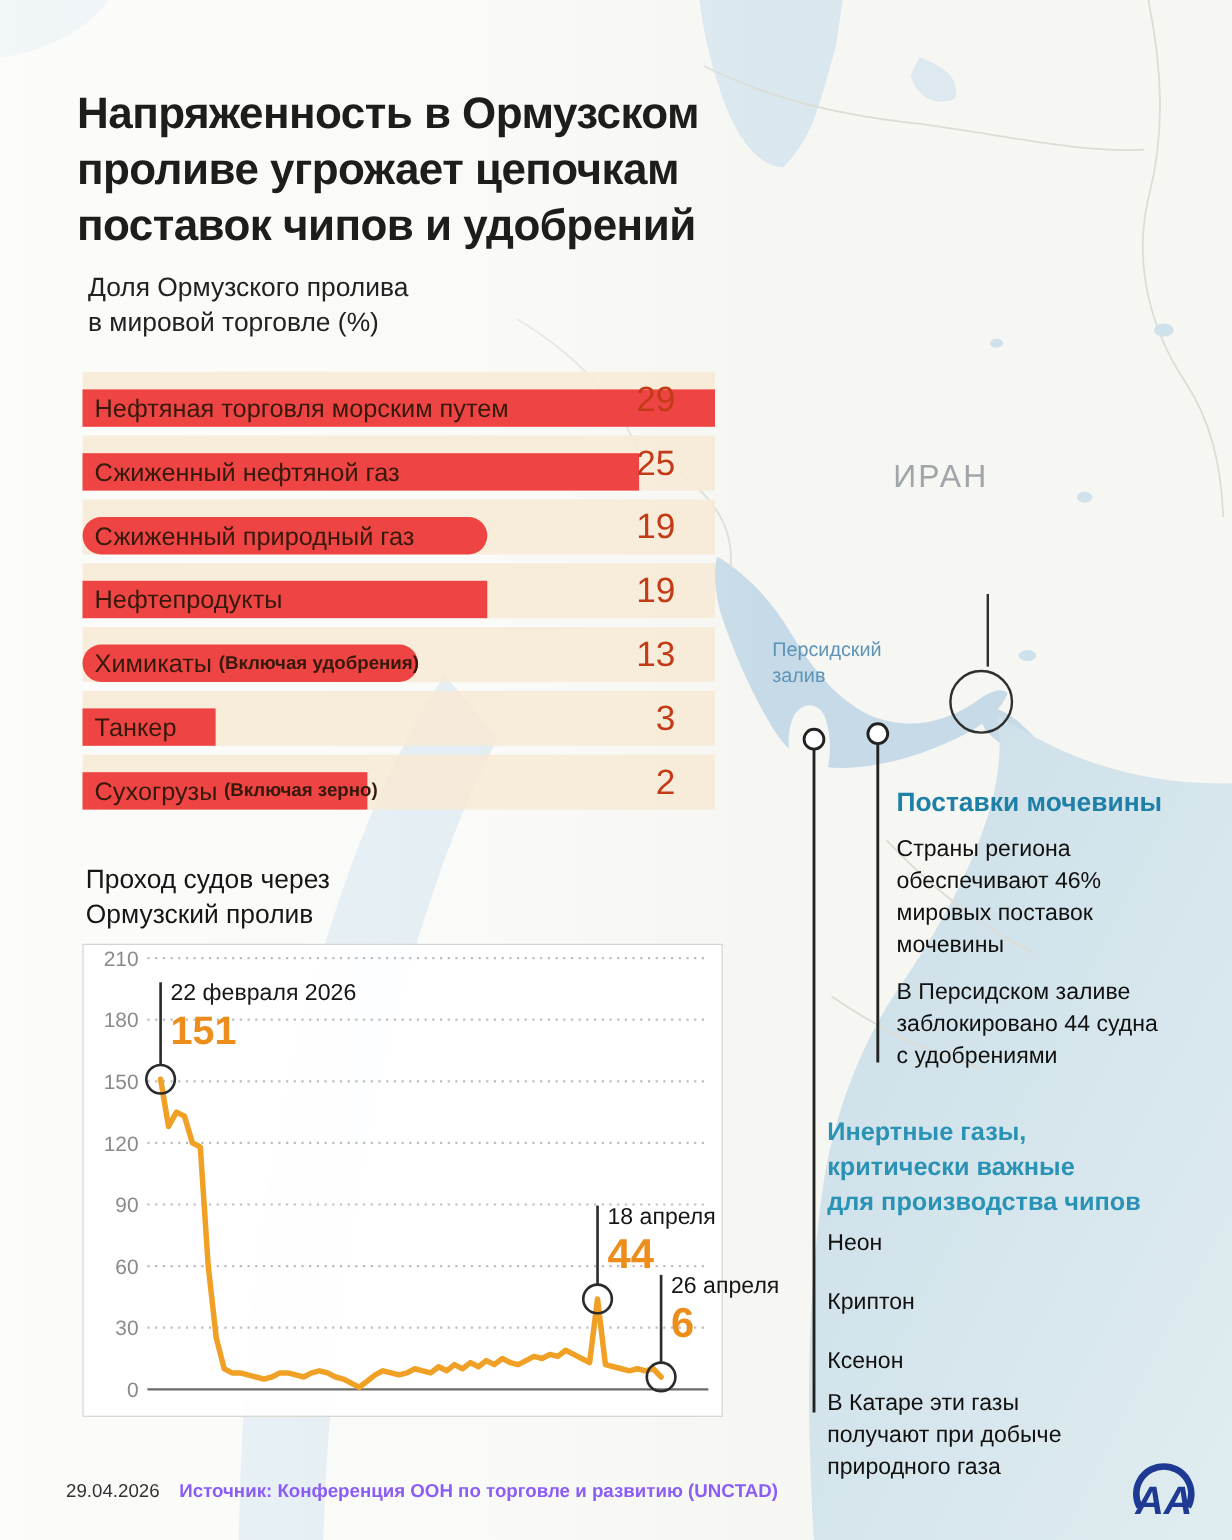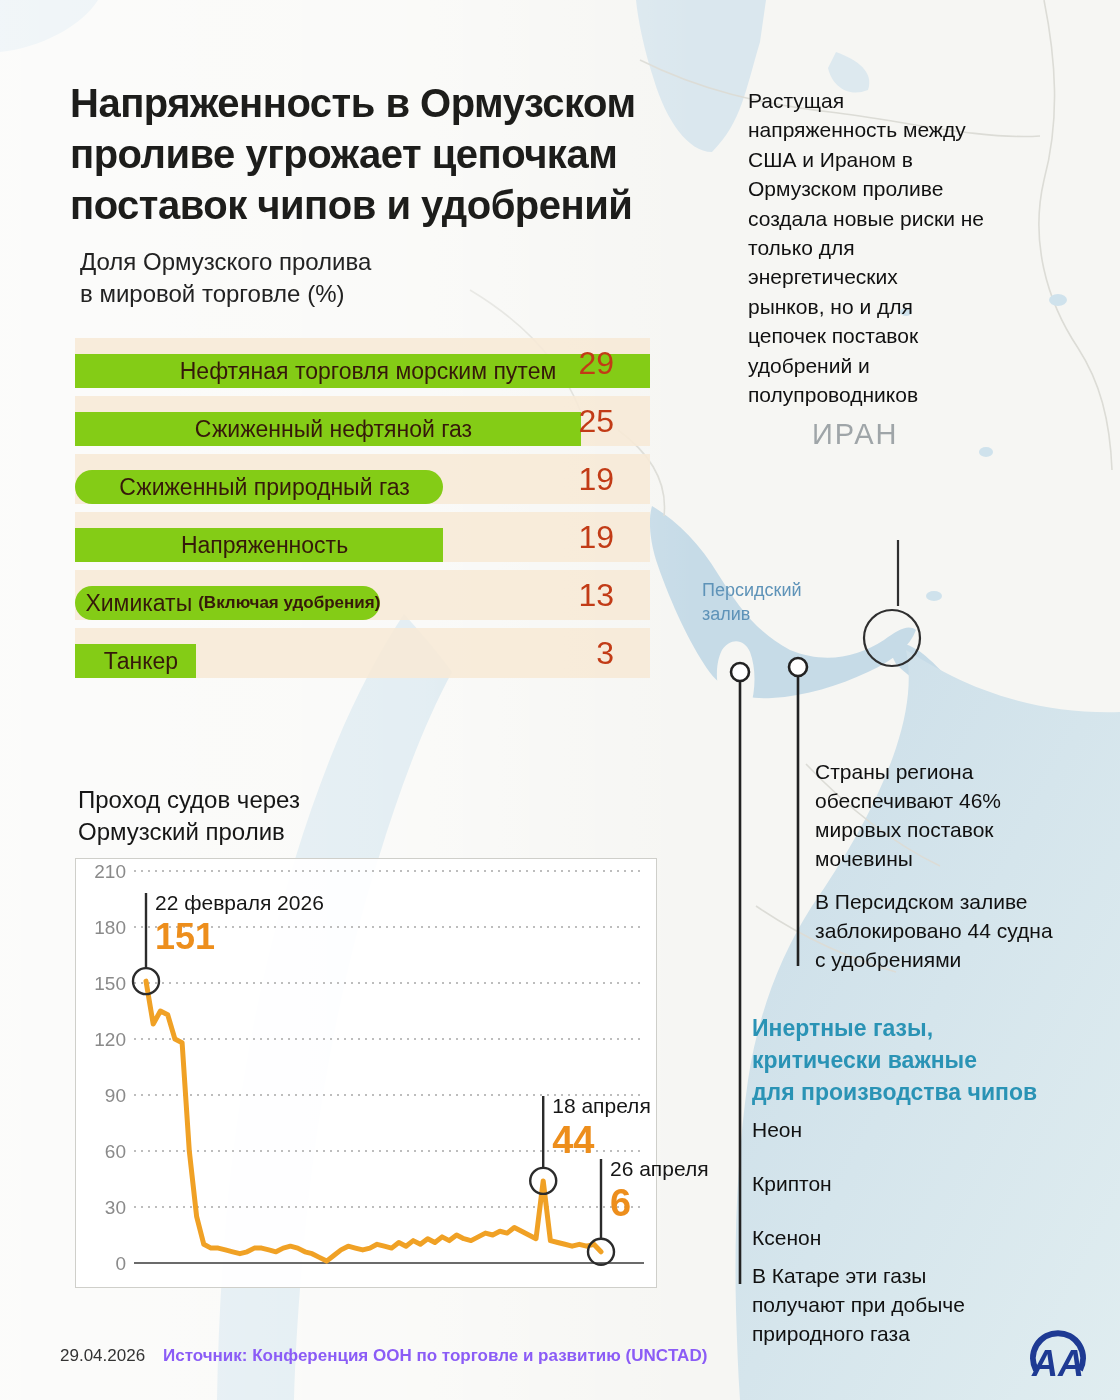--- a/index.html
+++ b/index.html
@@ -11,21 +11,21 @@
         background:linear-gradient(90deg,rgba(255,255,255,.62) 0%,rgba(255,255,255,.45) 38%,rgba(255,255,255,0) 62%);}
   .abs{position:absolute;z-index:5;}
   .pre{white-space:pre-line;}
   #page-title{left:70px;top:78px;font-size:40px;line-height:1.27;color:#1d1d1b;font-weight:600;letter-spacing:-.5px;}
   #bar-subtitle{left:80px;top:246px;font-size:24px;line-height:1.32;color:#222;}
   #intro-text{left:748px;top:86px;width:268px;font-size:21px;line-height:1.40;color:#111;}
   
   #bars{left:75px;top:338px;width:575px;}
   .bar-row{position:relative;height:50px;margin-bottom:8px;}
   .bar-track{position:absolute;inset:0;background:rgba(247,233,214,.88);}
-  .bar-fill{position:absolute;left:0;top:16px;bottom:0;background:#84cc16;display:flex;align-items:center;white-space:nowrap;justify-content:center;}
+  .bar-fill{position:absolute;left:0;top:16px;bottom:0;background:#ef4444;display:flex;align-items:center;white-space:nowrap;}
   .bar-label{font-size:23px;color:#35190a;margin-left:11px;}
   .bar-note{font-size:17px;color:#35190a;margin-left:6px;font-weight:600;}
   .bar-value{position:absolute;right:36px;top:50%;transform:translateY(-50%);
              font-size:32px;color:#C23B16;z-index:2;}
   
   #iran-label{left:812px;top:418px;font-size:29px;color:#9fa5a8;letter-spacing:2px;}
   #gulf-label{left:702px;top:578px;font-size:18px;line-height:1.35;color:#5E93B8;}
   #strait-label{left:906px;top:526px;font-size:24px;line-height:1.3;color:#161616;width:150px;}
   
   #urea-heading{left:815px;top:716px;font-size:24px;color:#1F80A7;font-weight:600;}
@@ -84,31 +84,20 @@
     </g>
   </svg>
 
   <div id="wash"></div>
 
   <div class="abs pre" id="page-title">Напряженность в Ормузском
 проливе угрожает цепочкам
 поставок чипов и удобрений</div>
   <div class="abs pre" id="bar-subtitle">Доля Ормузского пролива
 в мировой торговле (%)</div>
-  <div class="abs pre" id="intro-text">Растущая
-напряженность между
-США и Ираном в
-Ормузском проливе
-создала новые риски не
-только для
-энергетических
-рынков, но и для
-цепочек поставок
-удобрений и
-полупроводников</div>
 
   <div class="abs" id="bars">
       <div class="bar-row">
         <div class="bar-track"></div>
         <div class="bar-fill" style="width: 100%;">
           <span class="bar-label">Нефтяная торговля морским путем</span>
         </div>
         <span class="bar-value">29</span>
       </div>
       <div class="bar-row">
@@ -121,45 +110,54 @@
       <div class="bar-row">
         <div class="bar-track"></div>
         <div class="bar-fill" style="width: 64%; border-radius: 24px;">
           <span class="bar-label">Сжиженный природный газ</span>
         </div>
         <span class="bar-value">19</span>
       </div>
       <div class="bar-row">
         <div class="bar-track"></div>
         <div class="bar-fill" style="width: 64%;">
-          <span class="bar-label">Напряженность</span>
+          <span class="bar-label">Нефтепродукты</span>
         </div>
         <span class="bar-value">19</span>
       </div>
       <div class="bar-row">
         <div class="bar-track"></div>
         <div class="bar-fill" style="width: 53%; border-radius: 23px;">
           <span class="bar-label">Химикаты</span>
           <span class="bar-note">(Включая удобрения)</span>
         </div>
         <span class="bar-value">13</span>
       </div>
       <div class="bar-row">
         <div class="bar-track"></div>
         <div class="bar-fill" style="width: 21%;">
           <span class="bar-label">Танкер</span>
         </div>
         <span class="bar-value">3</span>
       </div>
+      <div class="bar-row">
+        <div class="bar-track"></div>
+        <div class="bar-fill" style="width: 45%;">
+          <span class="bar-label">Сухогрузы</span>
+          <span class="bar-note">(Включая зерно)</span>
+        </div>
+        <span class="bar-value">2</span>
+      </div>
     </div>
 
   <div class="abs" id="iran-label">ИРАН</div>
   <div class="abs pre" id="gulf-label">Персидский
 залив</div>
 
+  <div class="abs" id="urea-heading">Поставки мочевины</div>
   <div class="abs pre" id="urea-p1">Страны региона
 обеспечивают 46%
 мировых поставок
 мочевины</div>
   <div class="abs pre" id="urea-p2">В Персидском заливе
 заблокировано 44 судна
 с удобрениями</div>
 
   <div class="abs pre" id="gases-heading">Инертные газы,
 критически важные

